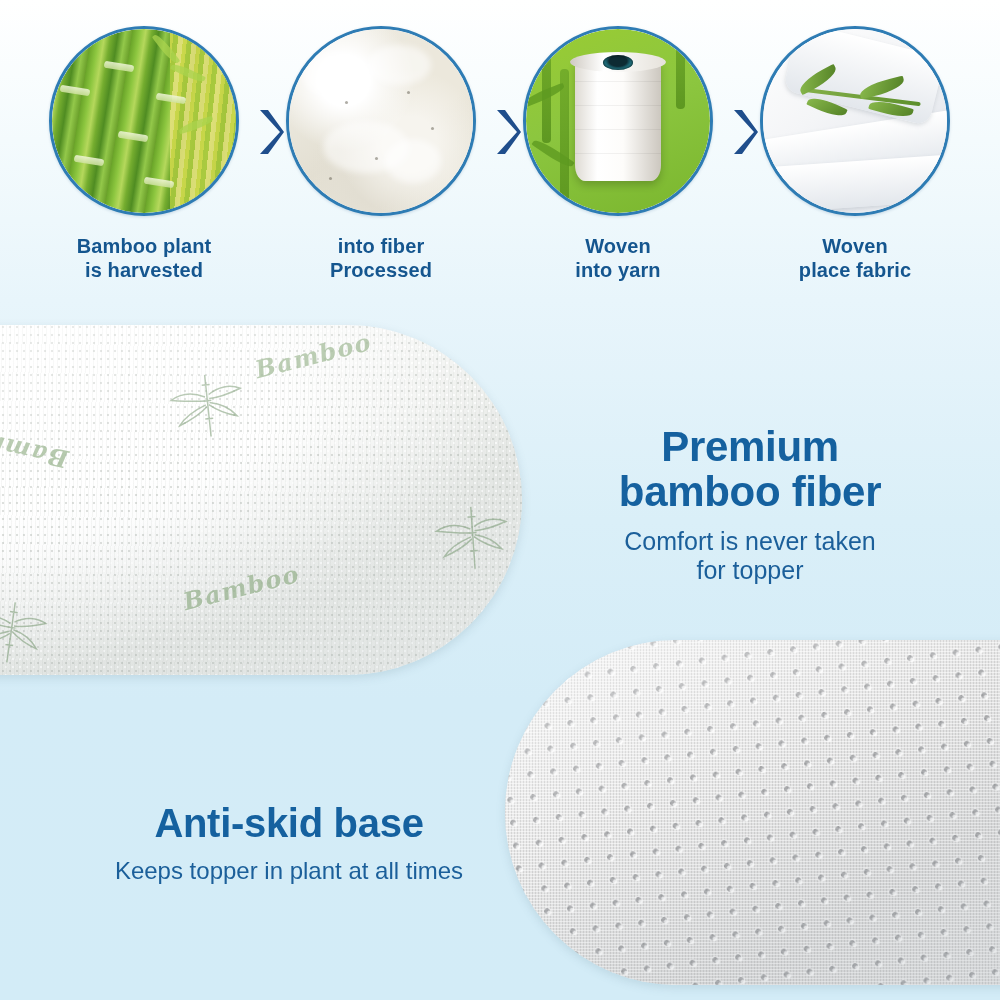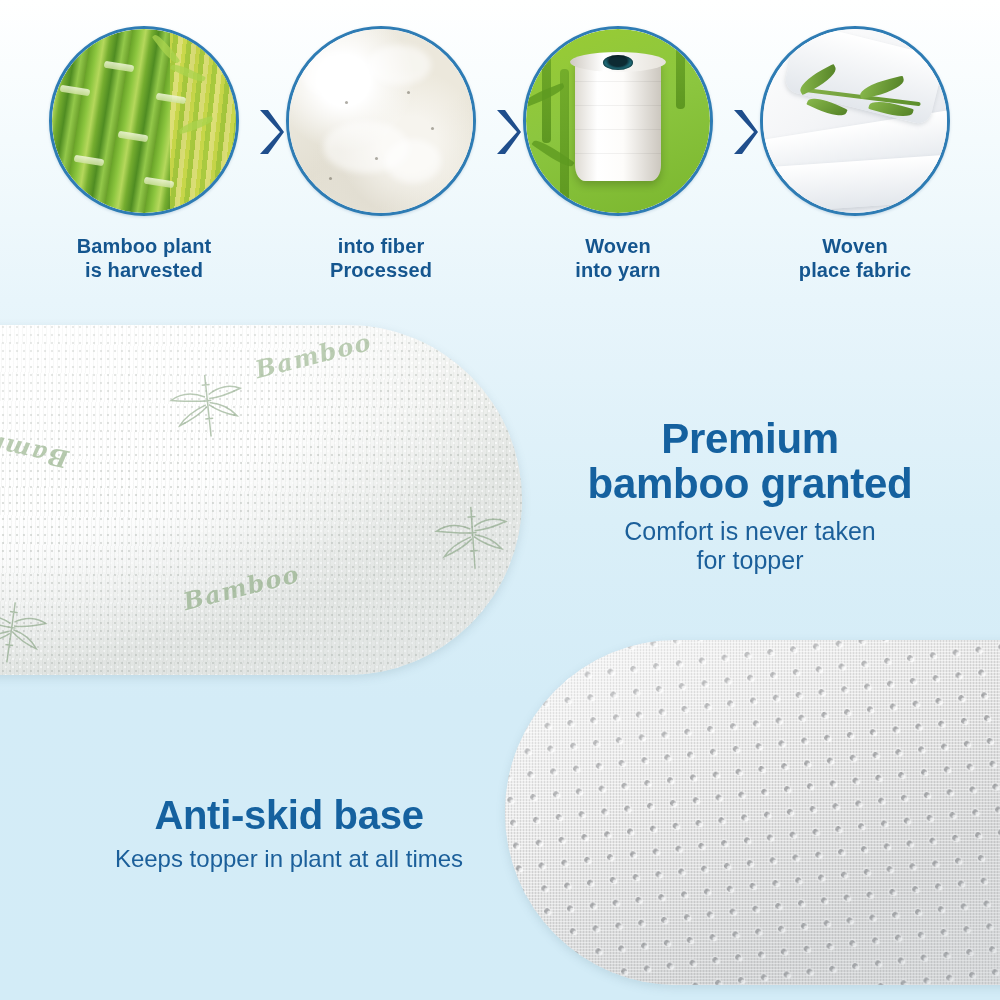--- a/index.html
+++ b/index.html
@@ -209,21 +209,21 @@
     transform:rotate(-7deg) translate(2px,2px);
   }
   .skid-shade{
     position:absolute;inset:0;
     background:linear-gradient(160deg, rgba(255,255,255,.42) 0%, rgba(255,255,255,0) 40%, rgba(150,160,168,.25) 100%);
   }
 
   
   .copy{position:absolute;text-align:center;color:#15568f;}
   .copy h2{
-    margin:4px;
+    margin:12px;
     font-size:40px;line-height:1.08;
     font-weight:700;
     color:#15619f;
     letter-spacing:-.3px;
   }
   .copy p{
     margin:10px 0 0;
     font-size:25px;line-height:1.18;
     font-weight:400;
     color:#1b5f9a;
@@ -386,21 +386,21 @@
   <div class="skid-panel">
     <div class="weave"></div>
     <div class="dots"></div>
     <div class="dots2"></div>
     <div class="skid-shade"></div>
   </div>
 
   <div class="copy" id="premium-copy">
     <h2>
       <span>Premium</span><br>
-      <span>bamboo granted</span>
+      <span>bamboo fiber</span>
     </h2>
     <p>
       <span>Comfort is never taken</span><br>
       <span>for topper</span>
     </p>
   </div>
 
   <div class="copy" id="antiskid-copy">
     <h2>Anti-skid base</h2>
     <p>Keeps topper in plant at all times</p>

